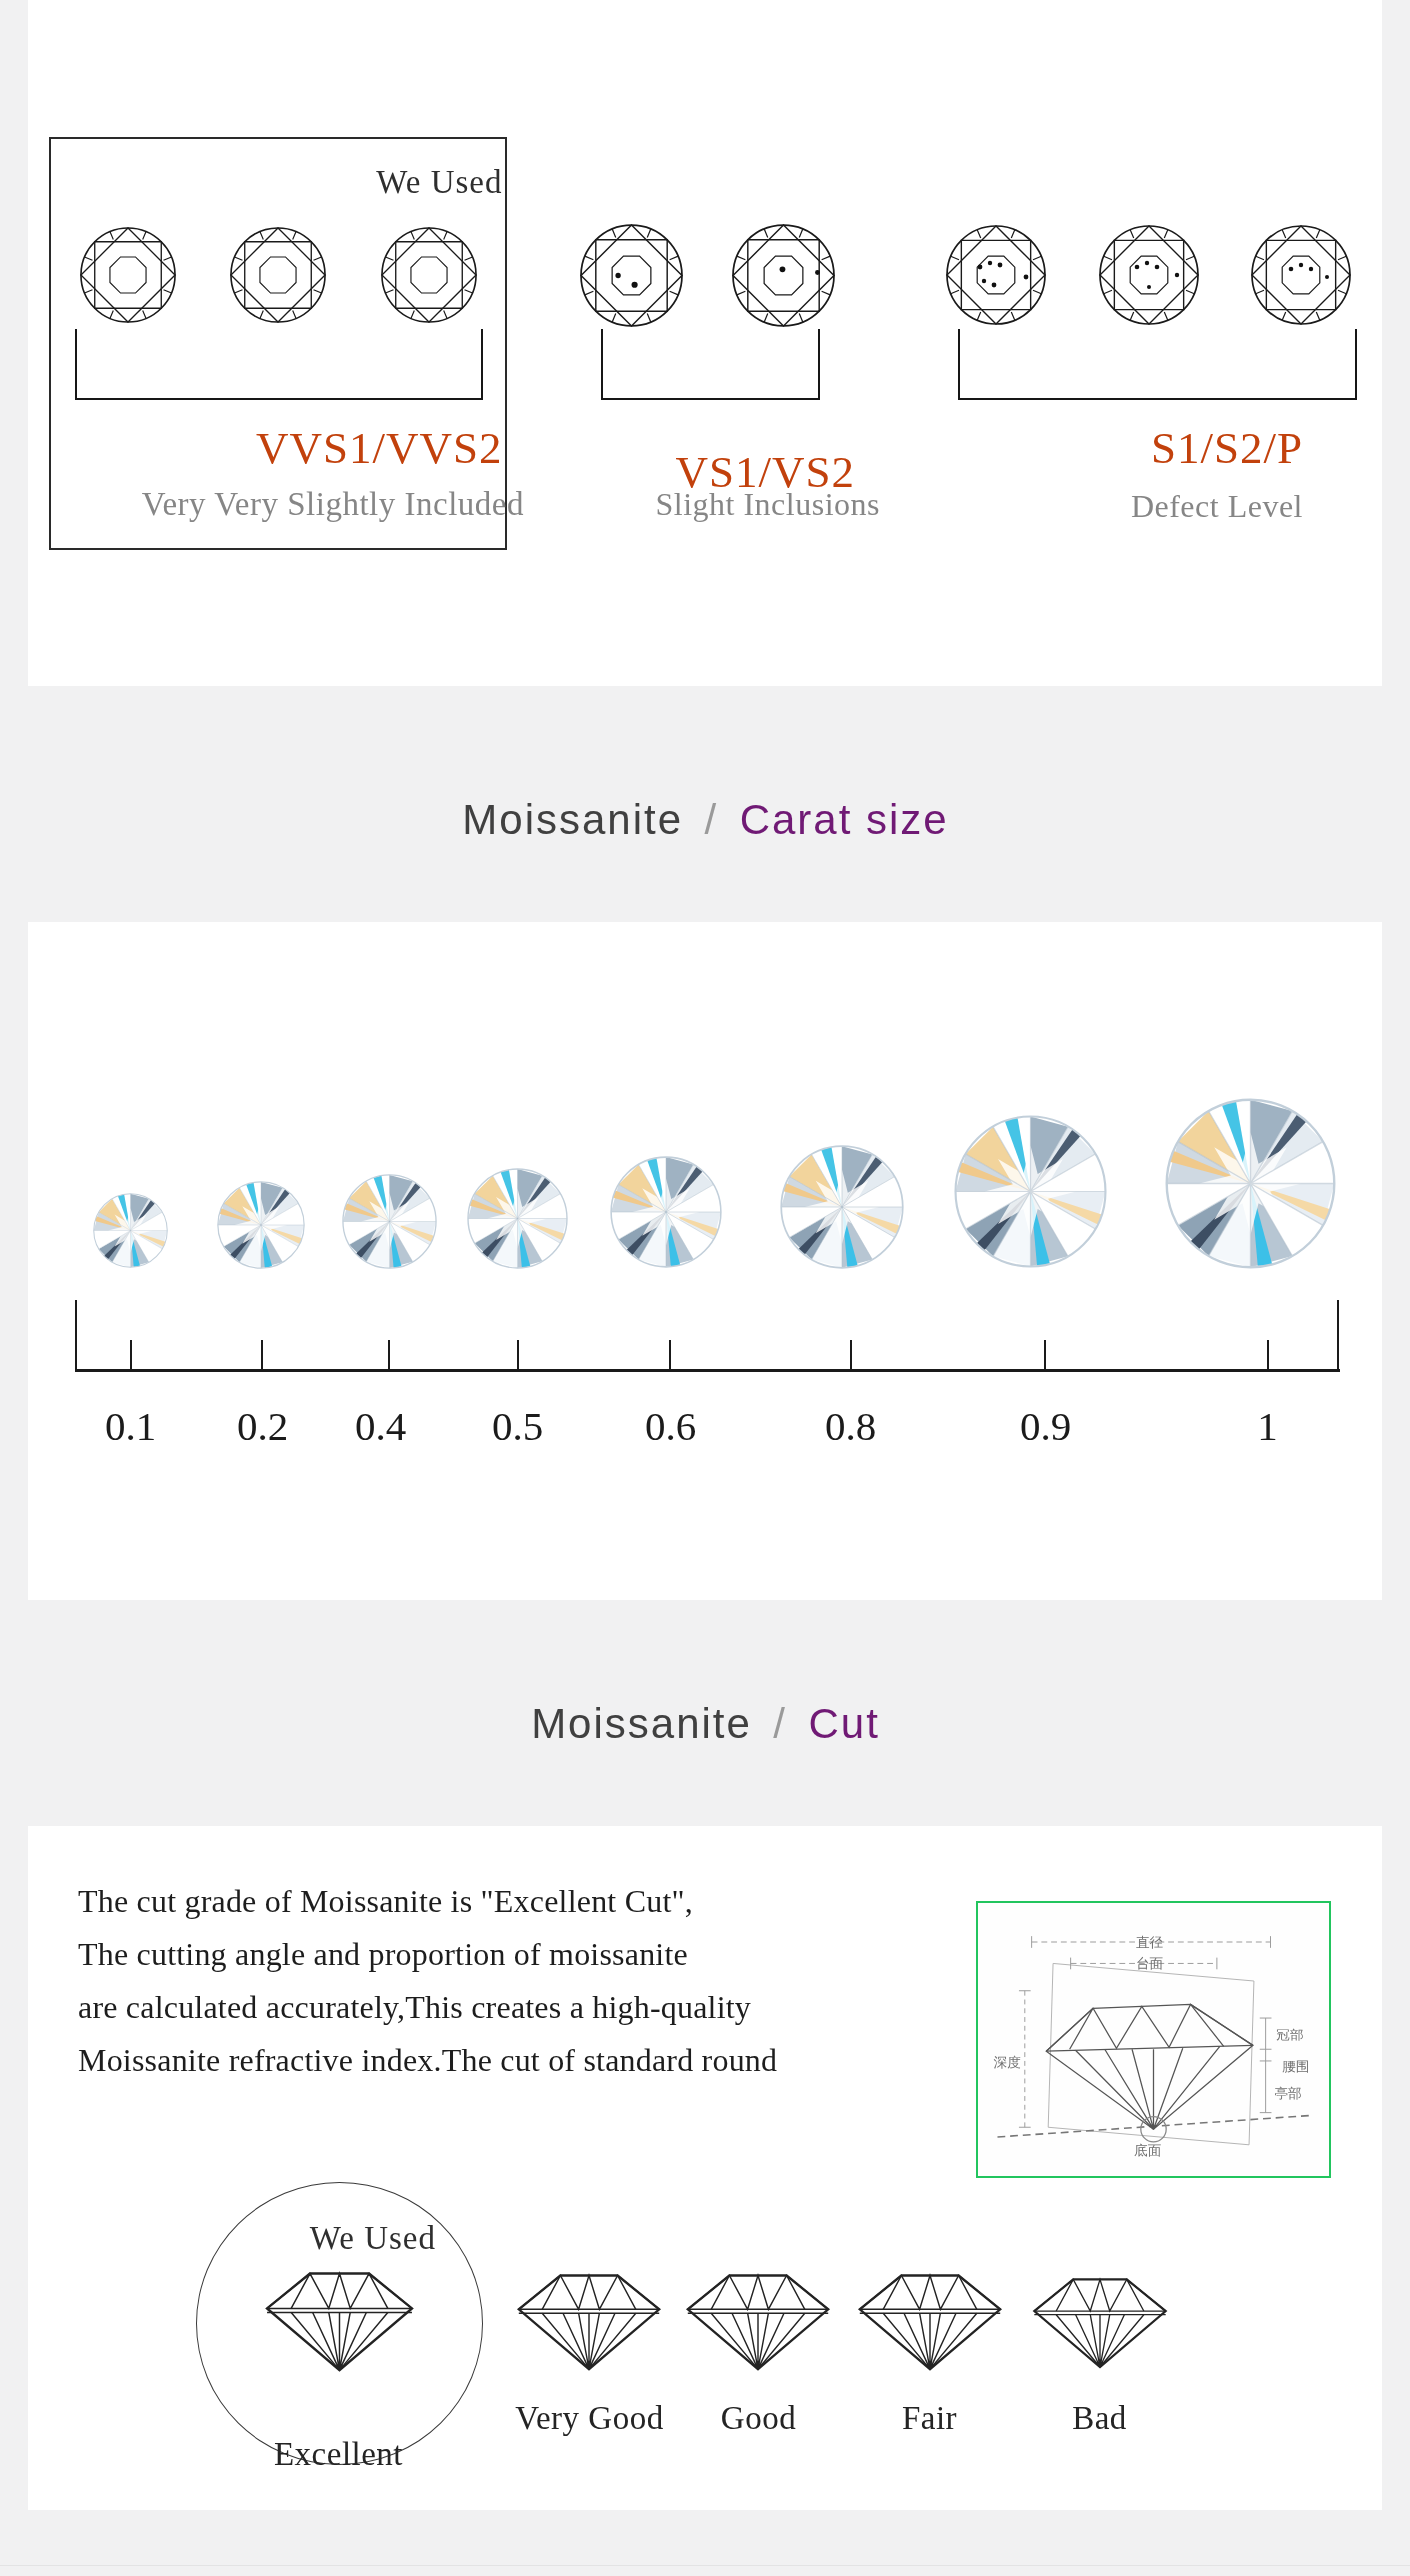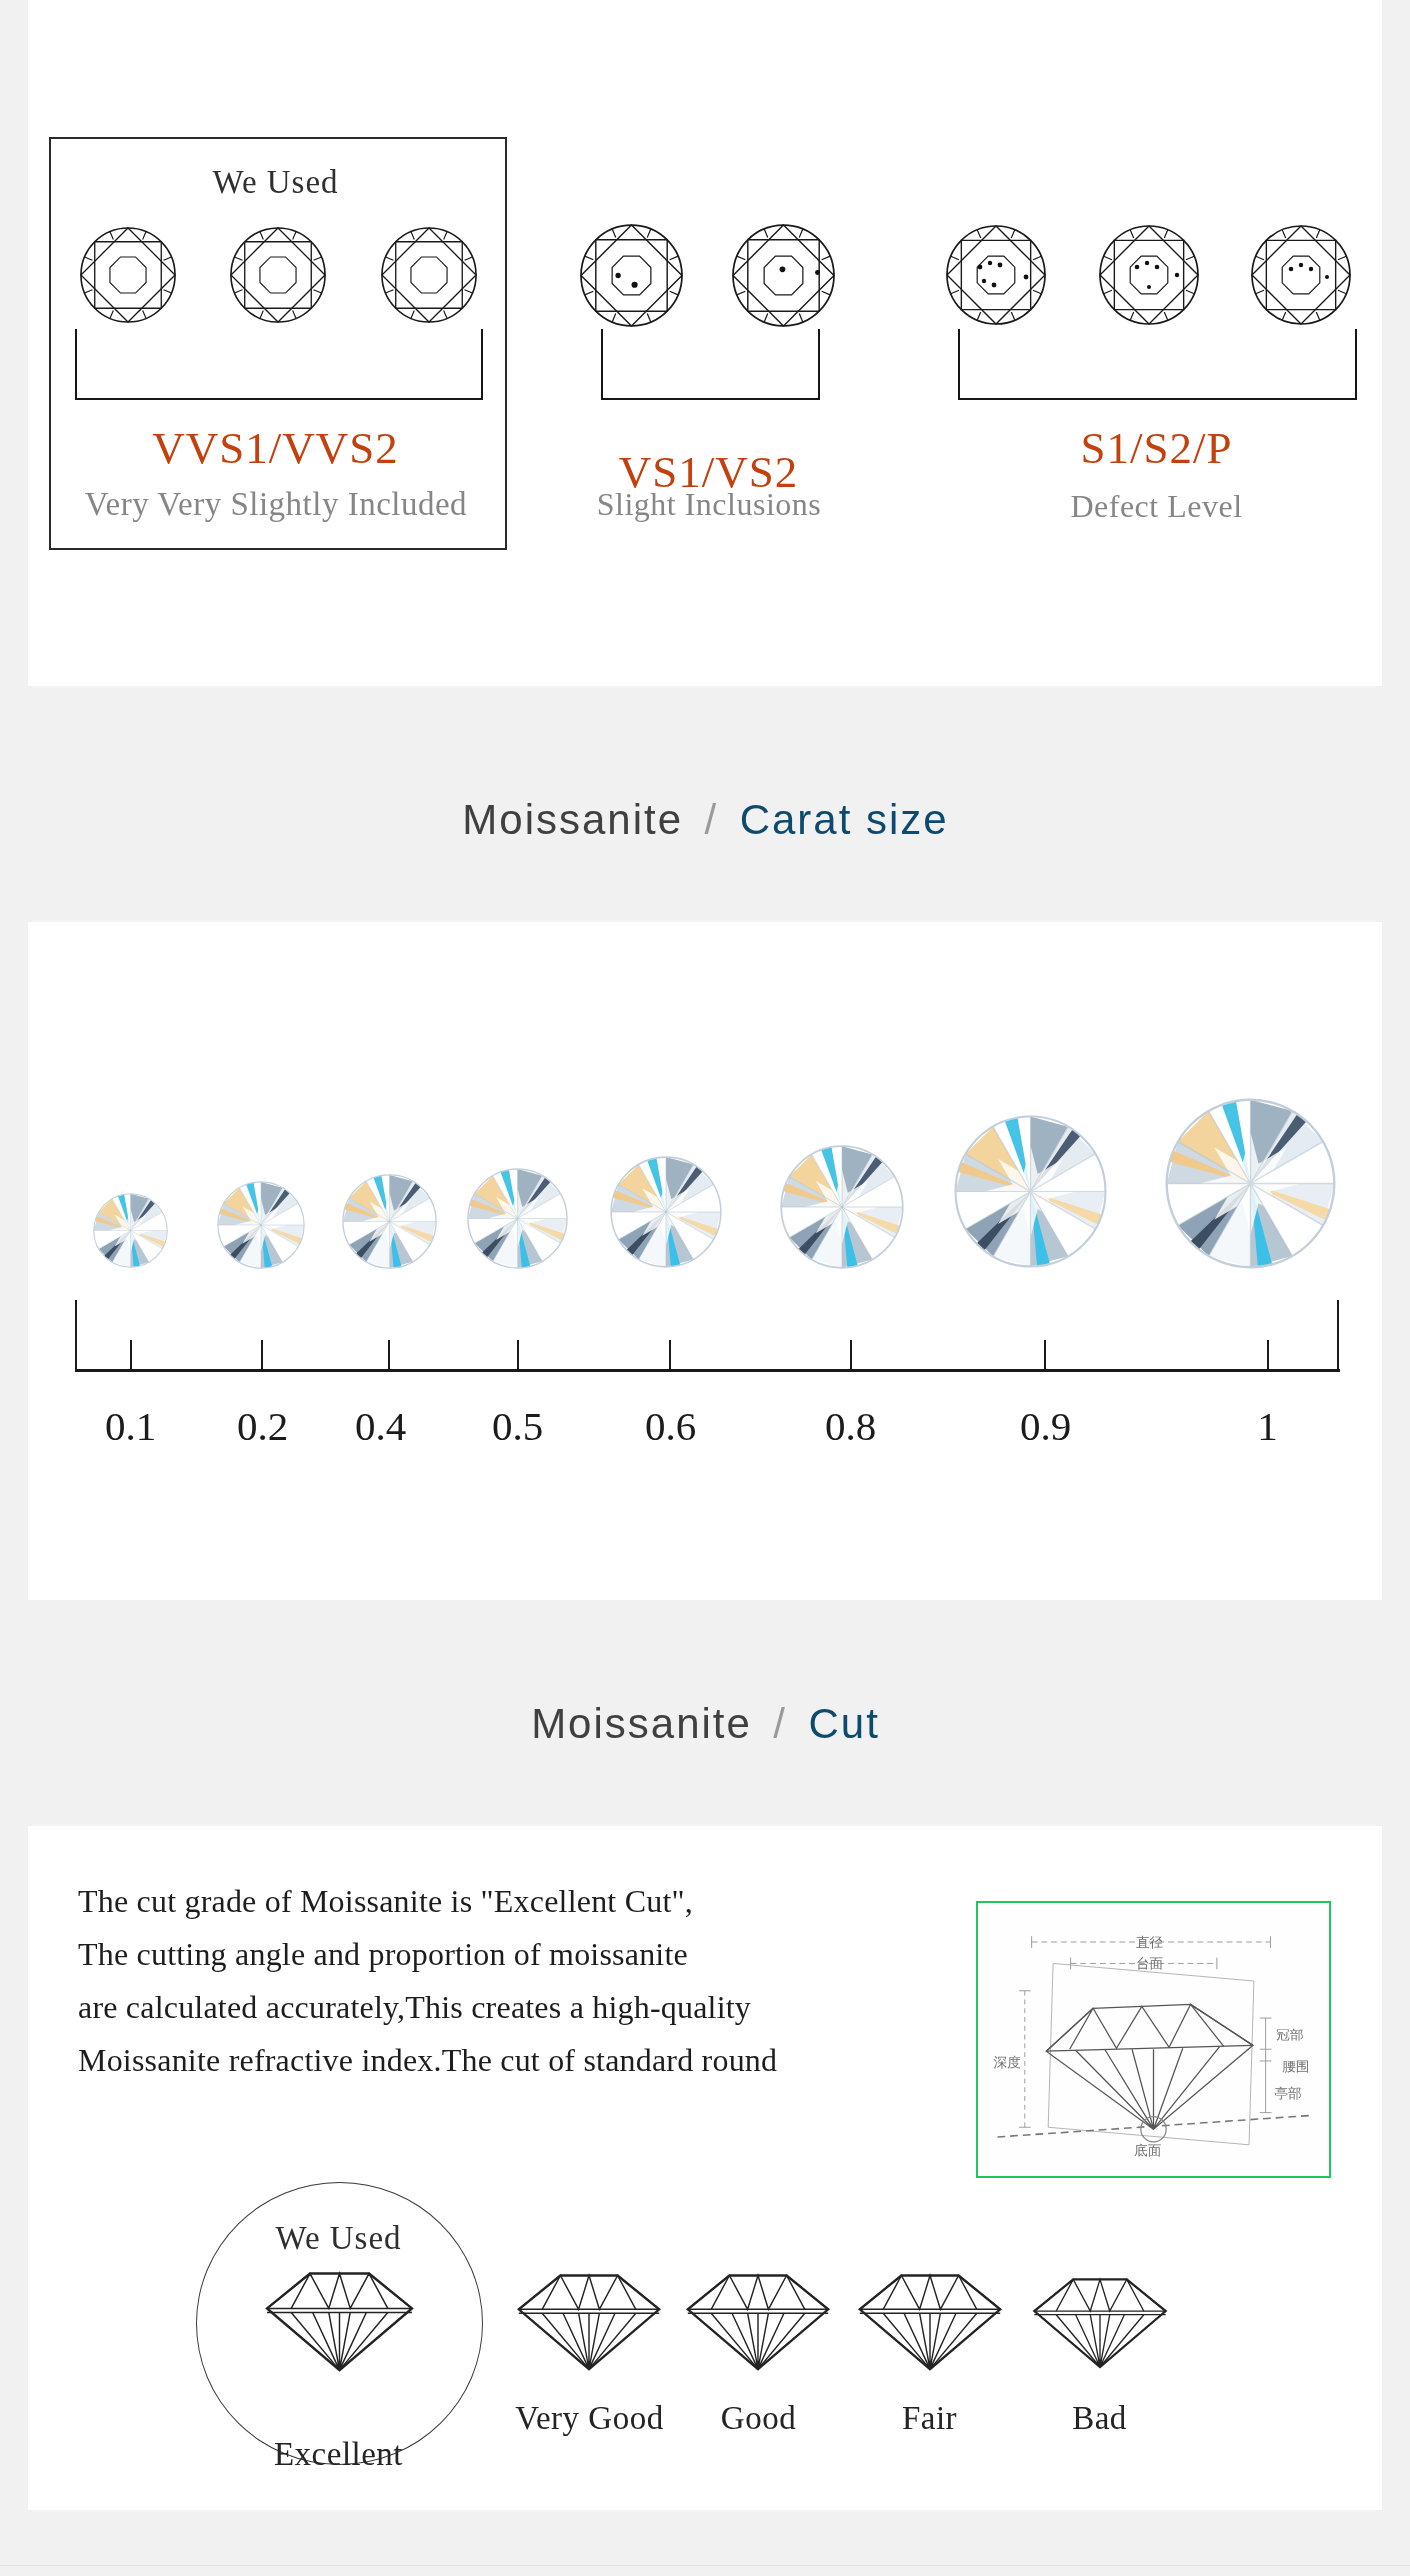--- a/index.html
+++ b/index.html
@@ -1,32 +1,32 @@
 <!DOCTYPE html>
 <html><head>
 <meta charset="utf-8">
 <style>
   html,body{margin:0;padding:0;background:#f1f1f2;}
   .page{position:relative;width:1411px;height:2576px;background:#f1f1f2;overflow:hidden;
         font-family:"Liberation Serif", serif;color:#1c1c1c;}
   .panel{position:absolute;left:28px;width:1354px;background:#ffffff;}
   .abs{position:absolute;}
-  .ctr{text-align:center;}
+  .ctr{text-align:right;}
   
   .we-box{position:absolute;border:2px solid #2a2a2a;background:#fff;}
   .we-used{font-size:33px;color:#2f2f2f;letter-spacing:1px;}
   .bracket{position:absolute;border-left:2.4px solid #161616;border-right:2.4px solid #161616;border-bottom:2.4px solid #161616;}
   .grade{font-size:45px;color:#c2410c;letter-spacing:1px;}
   .grade-sub{font-size:32px;color:#868686;letter-spacing:0.5px;}
   
   .sec-title{position:absolute;left:0;width:100%;text-align:center;
              font-family:"Liberation Sans", sans-serif;font-size:42px;letter-spacing:2px;}
   .sec-title .pfx{color:#404040;}
   .sec-title .sep{color:#9a9a9a;padding:0 7.8px;}
-  .sec-title .main{color:#0c4a6e;}
+  .sec-title .main{color:#701a75;}
   
   .ruler-base{position:absolute;height:2.9px;background:#1a1a1a;}
   .tick{position:absolute;background:#1a1a1a;}
   .carat-num{position:absolute;font-size:41px;color:#1b1b1b;text-align:center;width:117px;}
   
   .para-line{font-size:32px;color:#1d1d1d;line-height:53px;letter-spacing:0.2px;white-space:nowrap;}
   .diagram-box{position:absolute;border:2px solid #22c55e;background:#fefefe;}
   .ellipse{position:absolute;border:1.5px solid #3a3a3a;border-radius:50%;}
   .cut-label{position:absolute;font-size:33px;color:#242424;text-align:center;letter-spacing:0.5px;}
   svg{display:block;}

